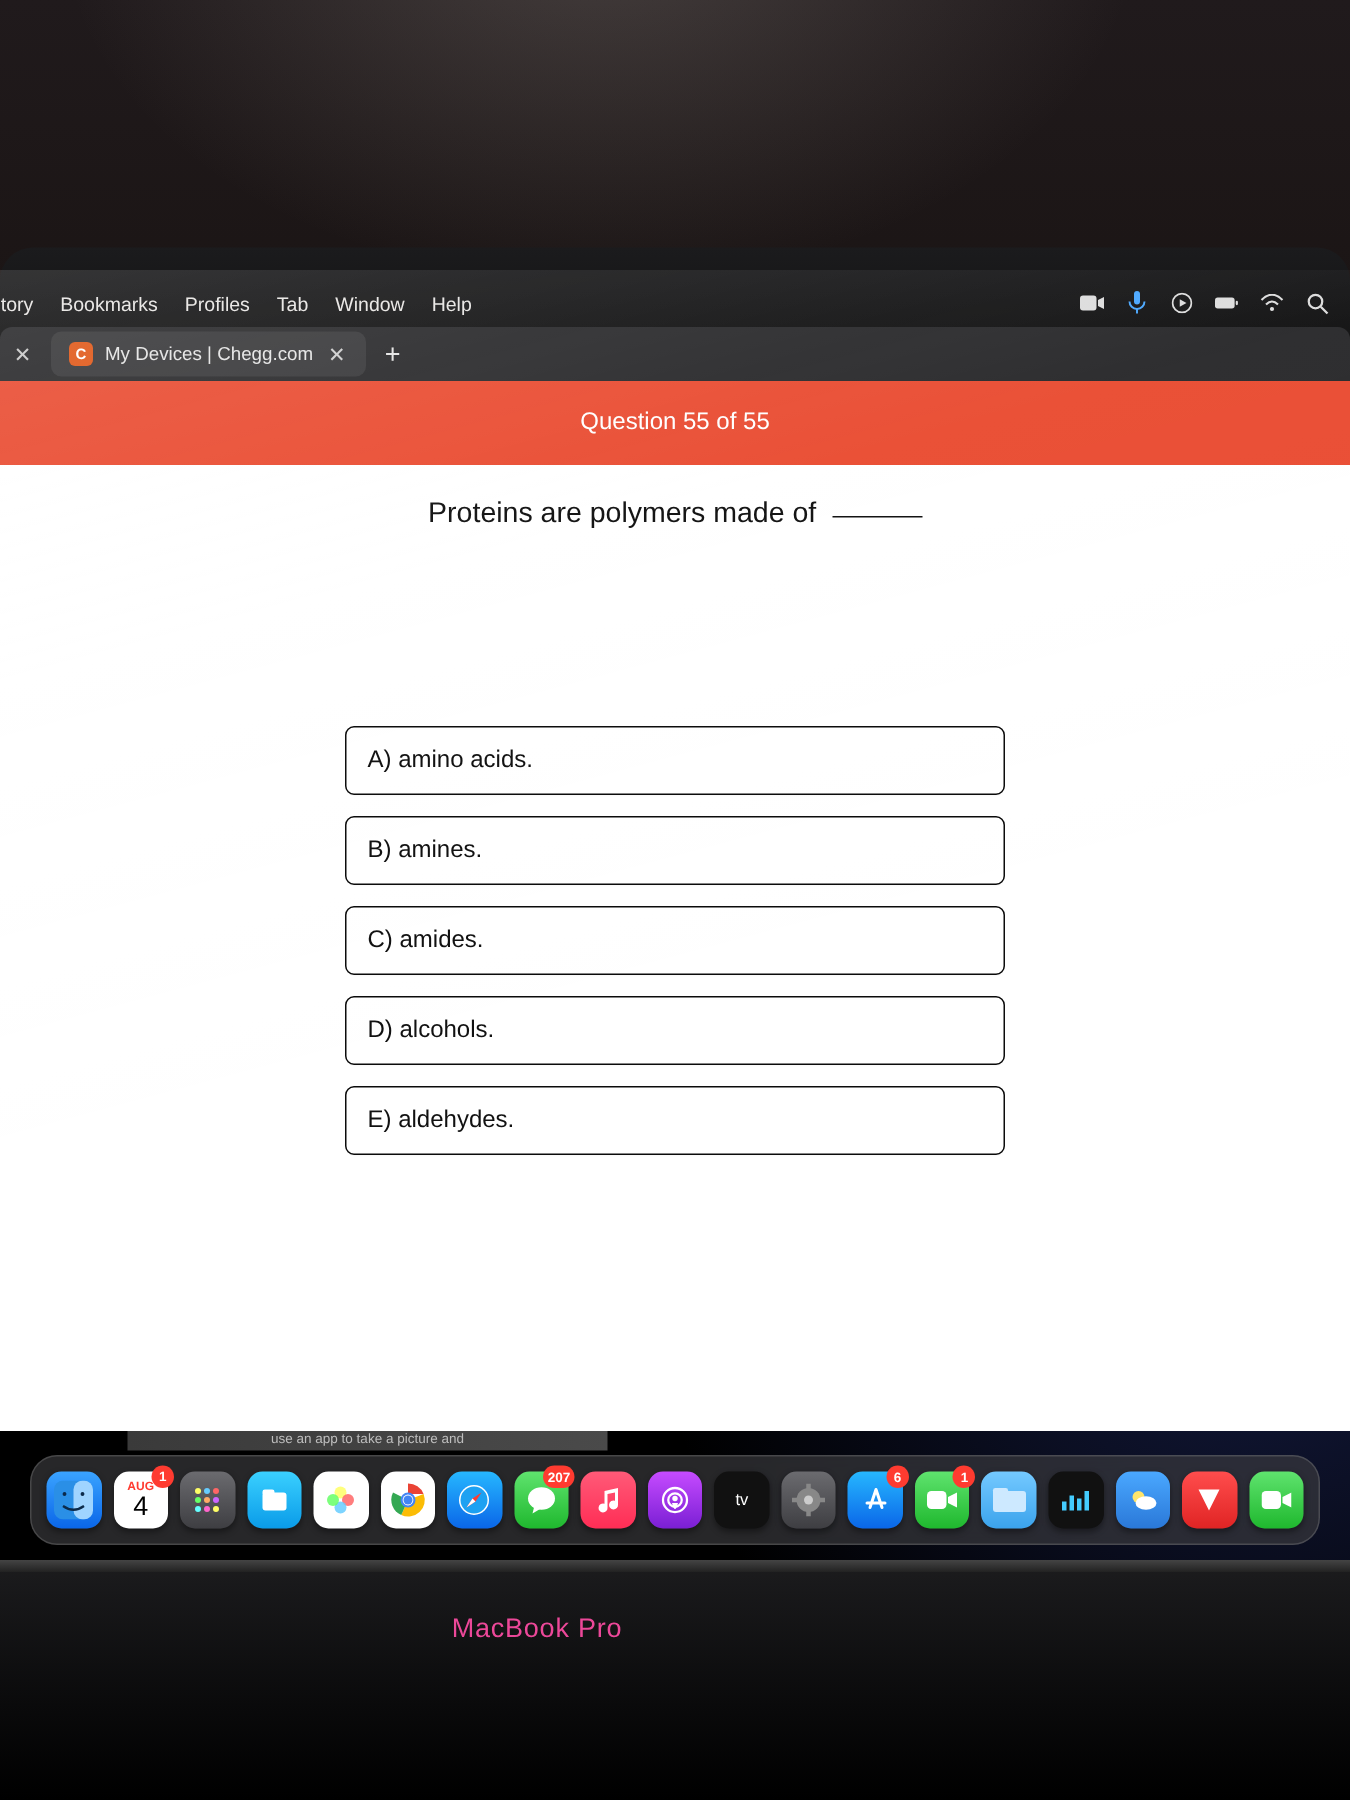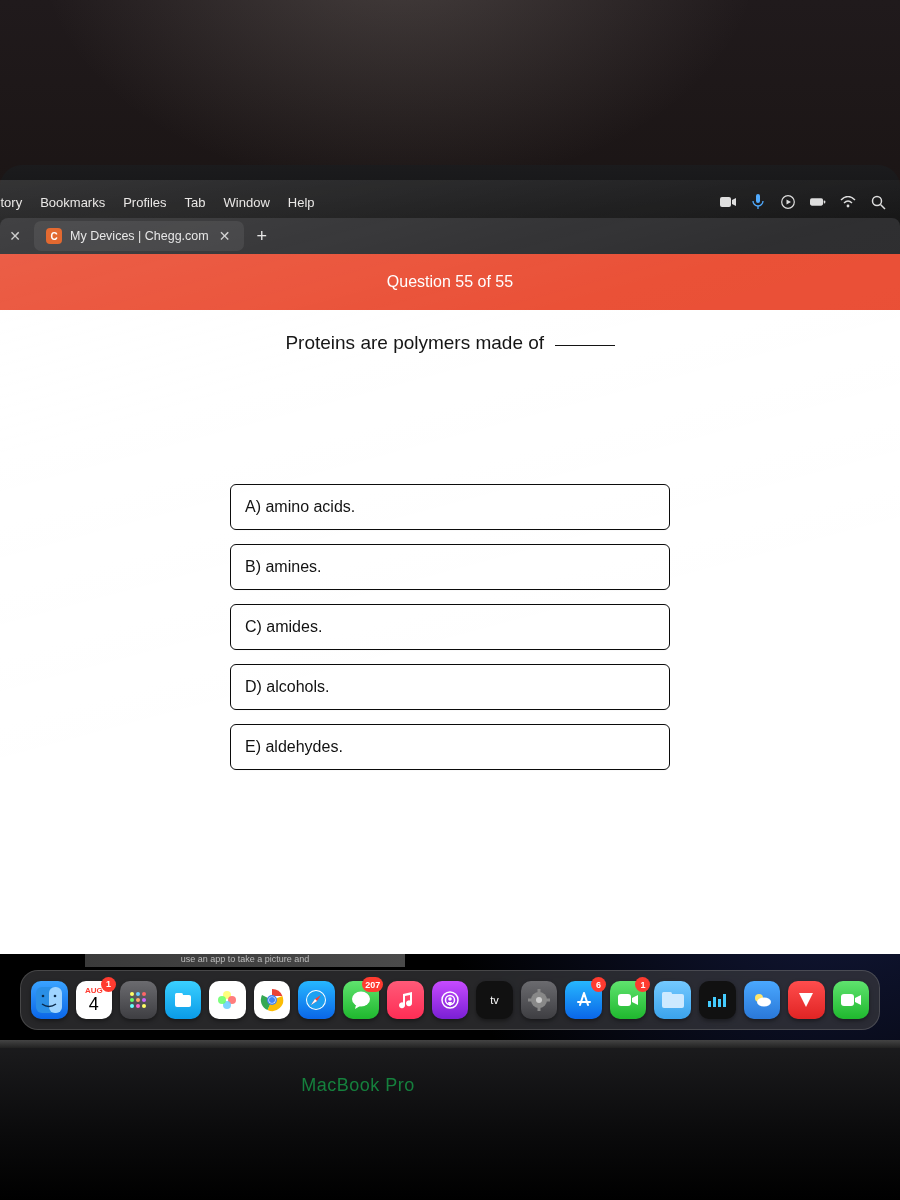--- a/index.html
+++ b/index.html
@@ -120,21 +120,21 @@
     .facetime { background:linear-gradient(#5fe36e,#1fb82e); }
     .folder { background:linear-gradient(#74c9ff,#3ba3ec); }
     .stocks { background:#111; }
     .weather { background:linear-gradient(#4aa8ff,#2a78d8); }
     .news { background:linear-gradient(#ff4d4d,#e02424); }
     .video { background:linear-gradient(#5fe36e,#1fb82e); }
 
     
     .laptop-label {
       position:absolute; left:0; top:1075px; width:716px; text-align:center;
-      color:#15803d; font-size:18px; letter-spacing:0.5px; z-index:10;
+      color:#ec4899; font-size:18px; letter-spacing:0.5px; z-index:10;
     }
     .bezel-top {
       position:absolute; left:0; top:165px; width:900px; height:90px;
       background:linear-gradient(#1b1b1d, #111 80%);
       border-top-left-radius:22px; border-top-right-radius:22px;
       z-index:1;
     }
     .body-panel {
       position:absolute; left:0; top:1040px; width:900px; height:160px;
       background:linear-gradient(#1c1c1e,#0a0a0b 60%,#000);

